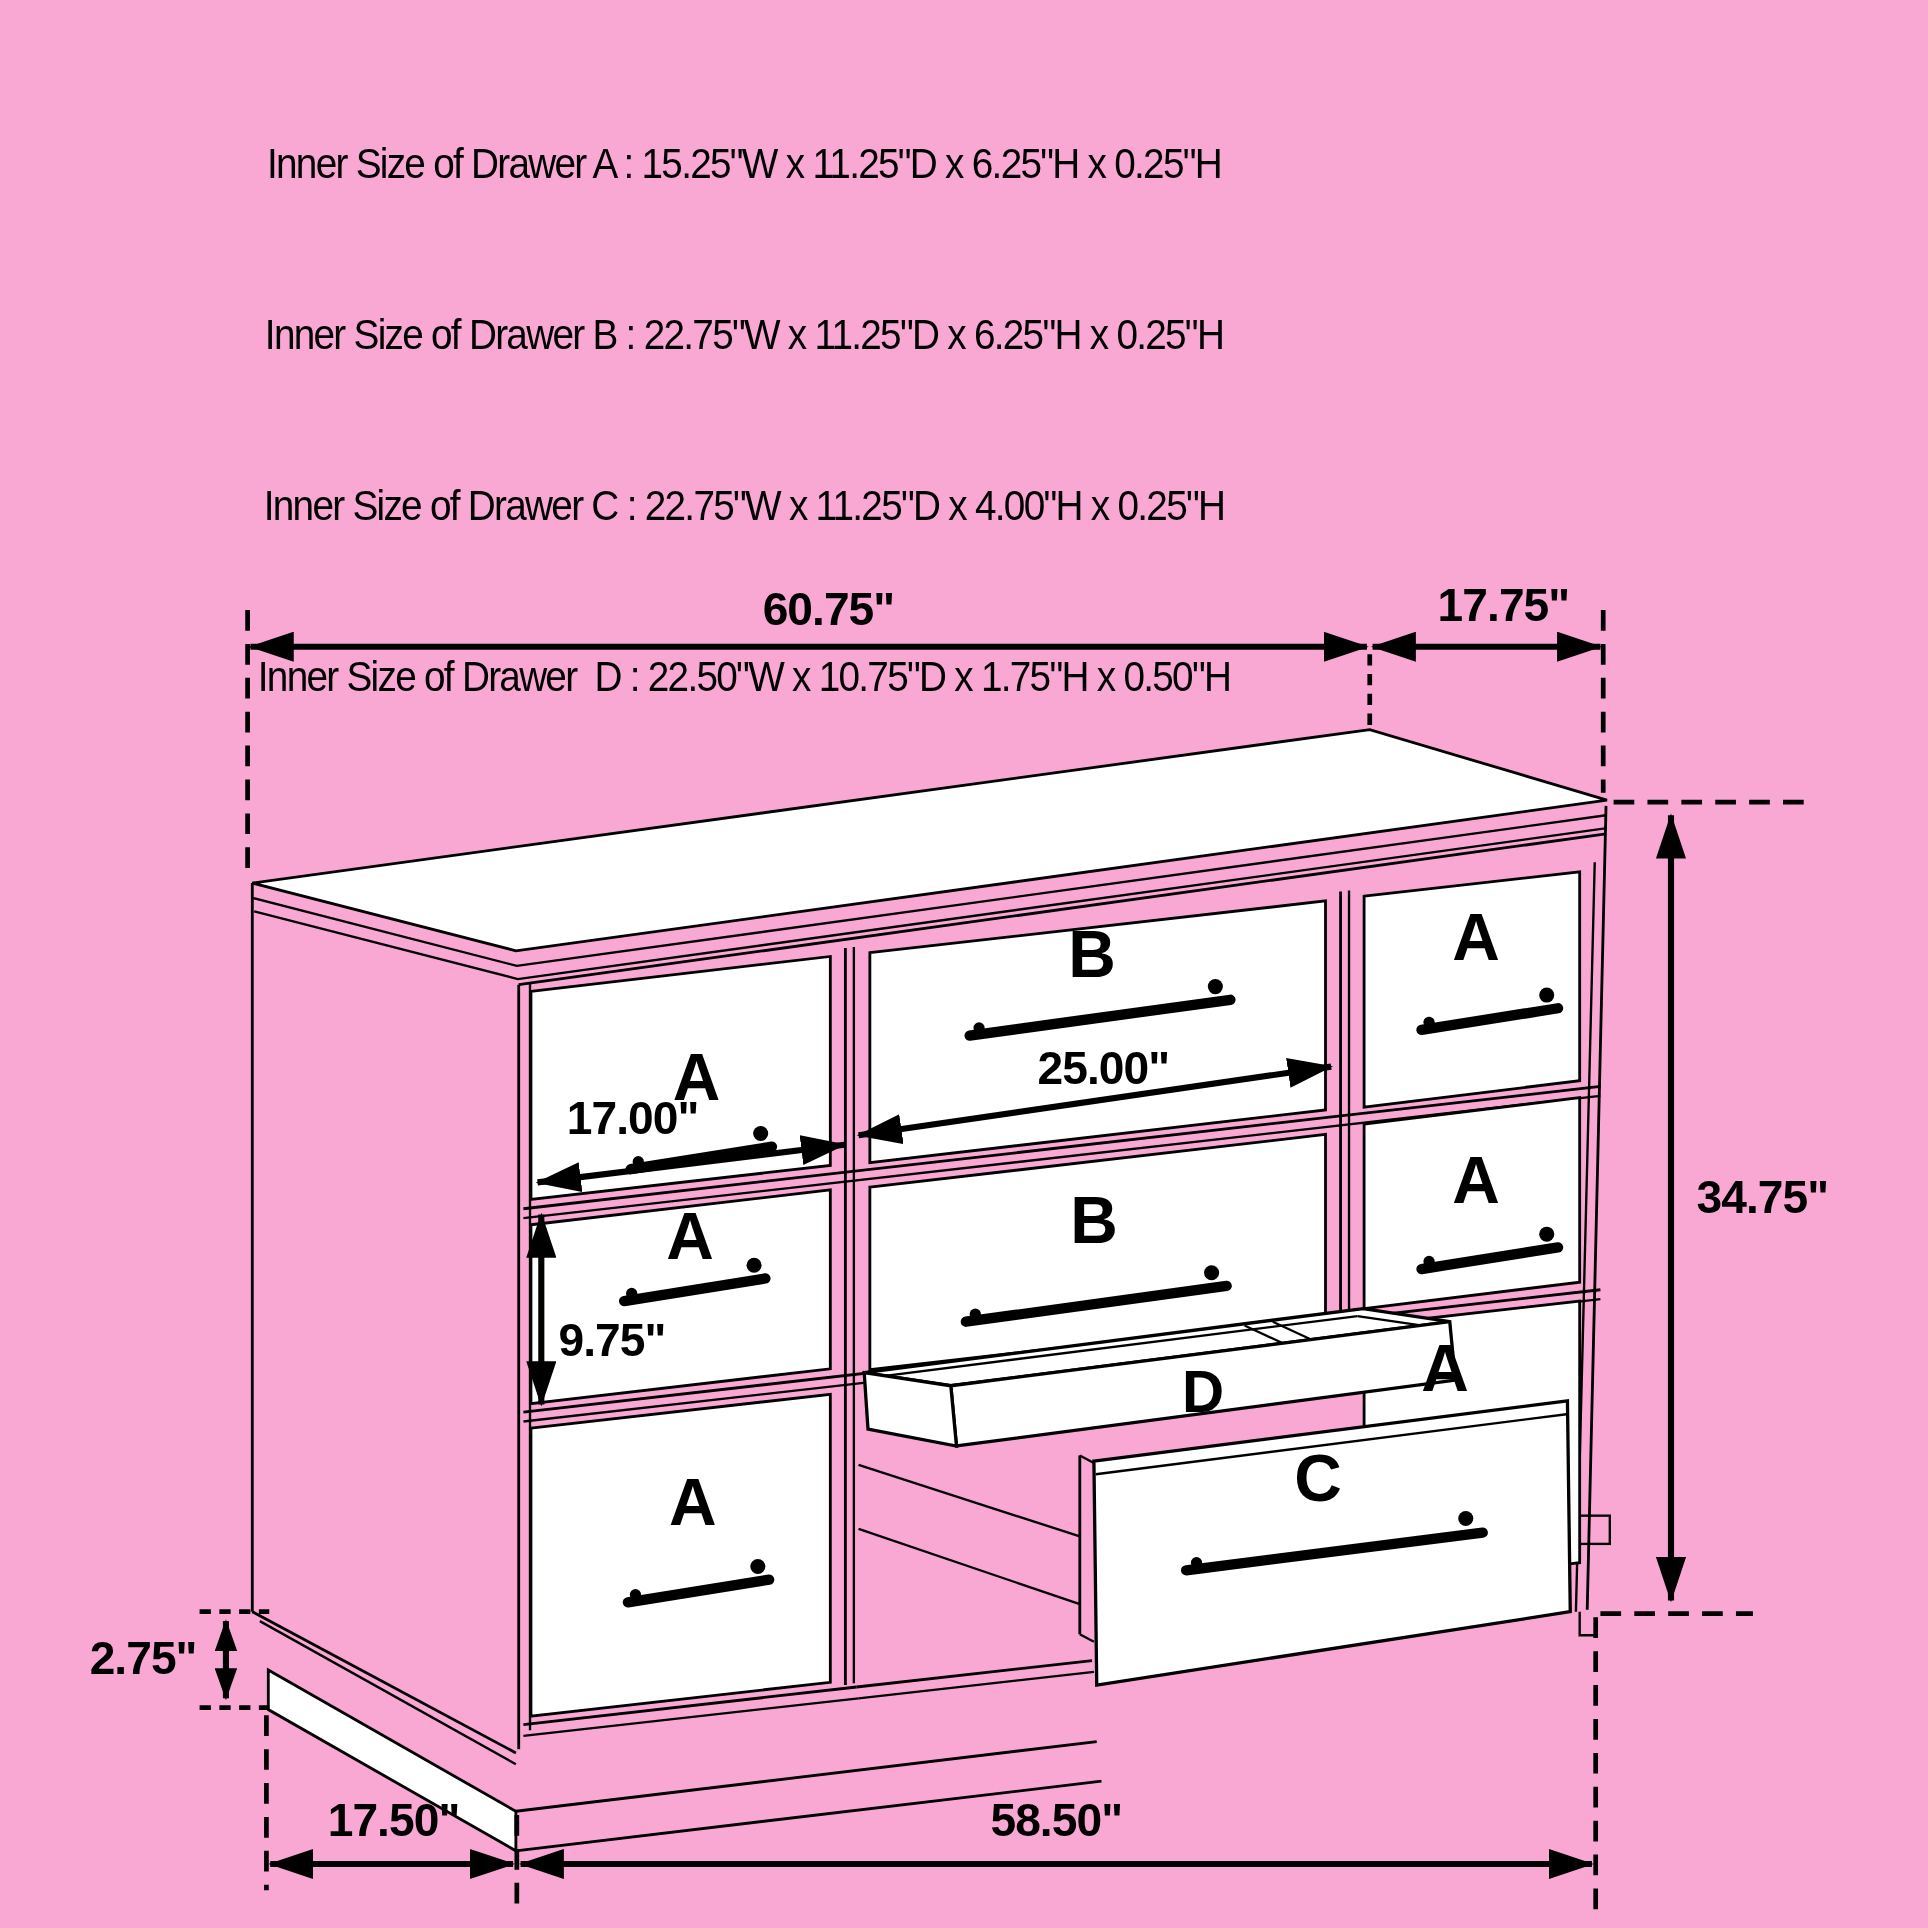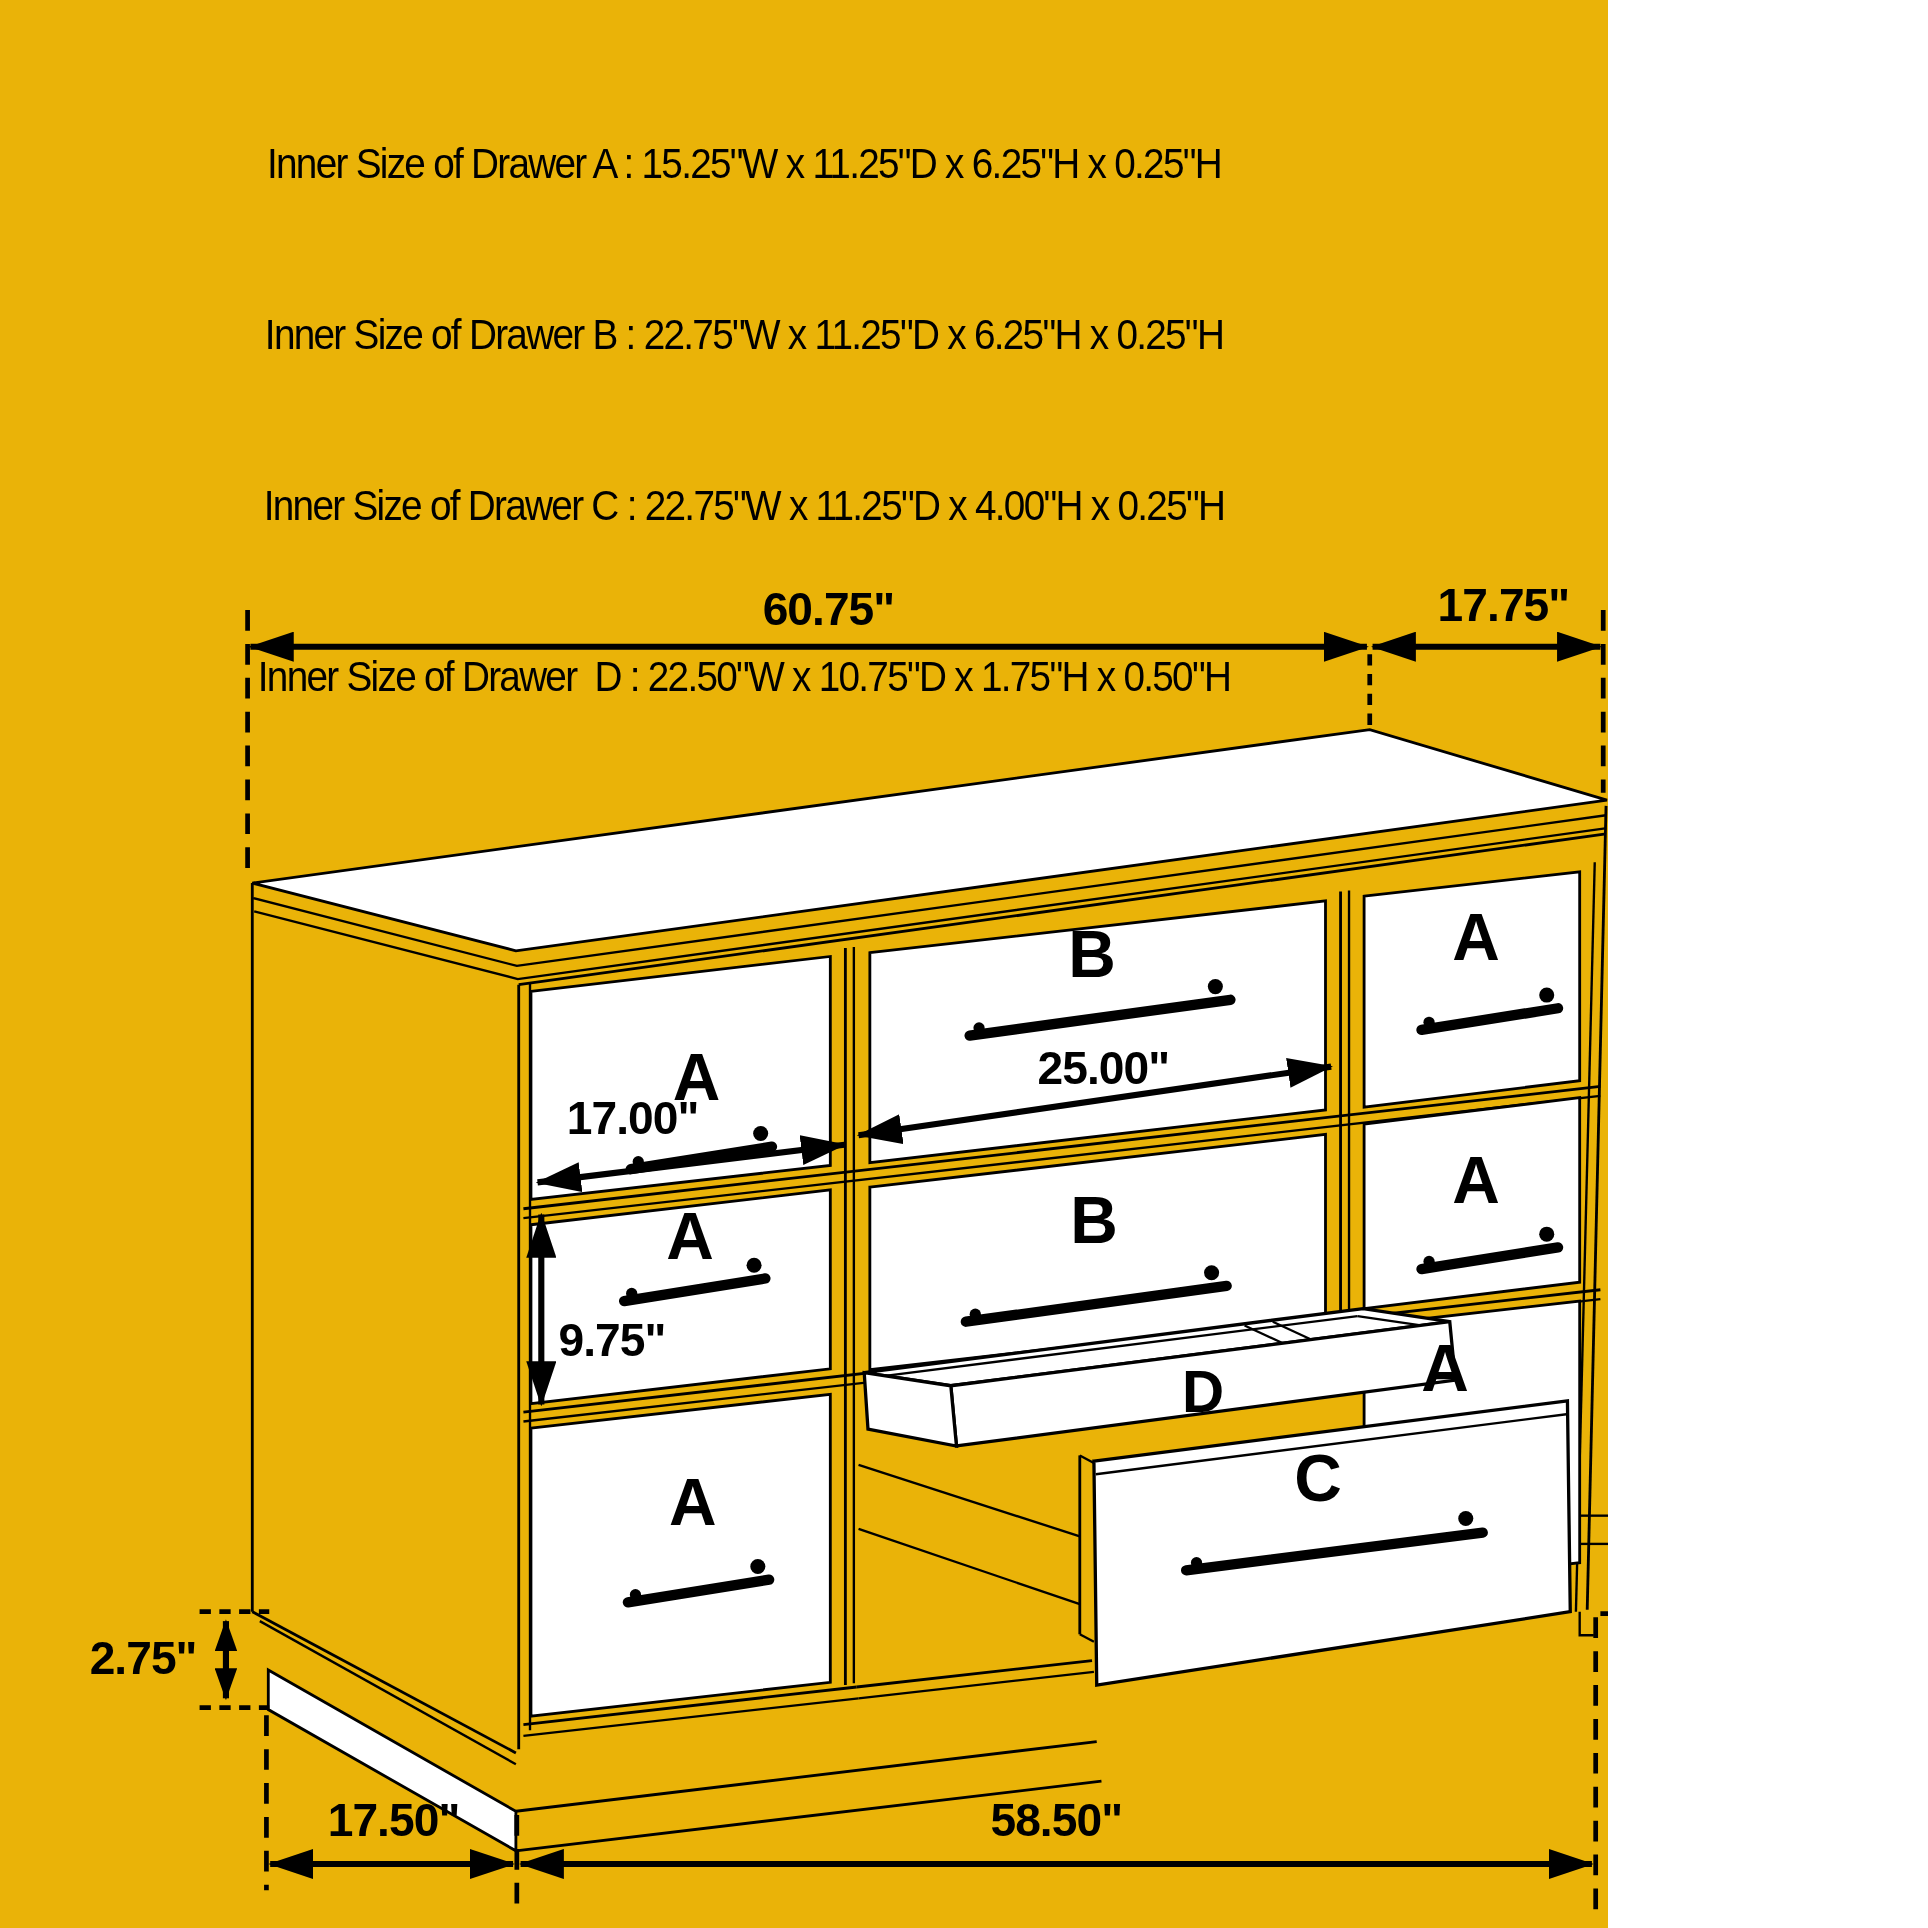--- a/index.html
+++ b/index.html
@@ -1,16 +1,16 @@
 <!DOCTYPE html>
 <html style="font-size:15px"><head>
 <meta charset="utf-8">
 <style>
   html,body{margin:0;padding:0;background:#fff;}
-  #stage{position:relative;width:1608px;height:1928px;background:#eab308;overflow:hidden;
+  #stage{position:relative;width:1928px;height:1928px;background:#f9a8d4;overflow:hidden;
          font-family:"Liberation Sans", sans-serif;}
   #spec-header{position:absolute;top:21px;left:0;width:1488px;text-align:center;
 esp               font-weight:bold;font-size:43px;line-height:57px;letter-spacing:-1.9px;color:#000;
                transform:scaleX(0.9);transform-origin:744px 0;white-space:pre;}
   #spec-header div{height:57px;}
   svg{position:absolute;top:0;left:0;}
   .ln{stroke:#000;stroke-width:3;fill:none;}
   .thin{stroke:#000;stroke-width:2.5;fill:none;}
   .panel{fill:#fff;stroke:#000;stroke-width:3;}
   .panel2{fill:#fff;stroke:#000;stroke-width:3.5;}

